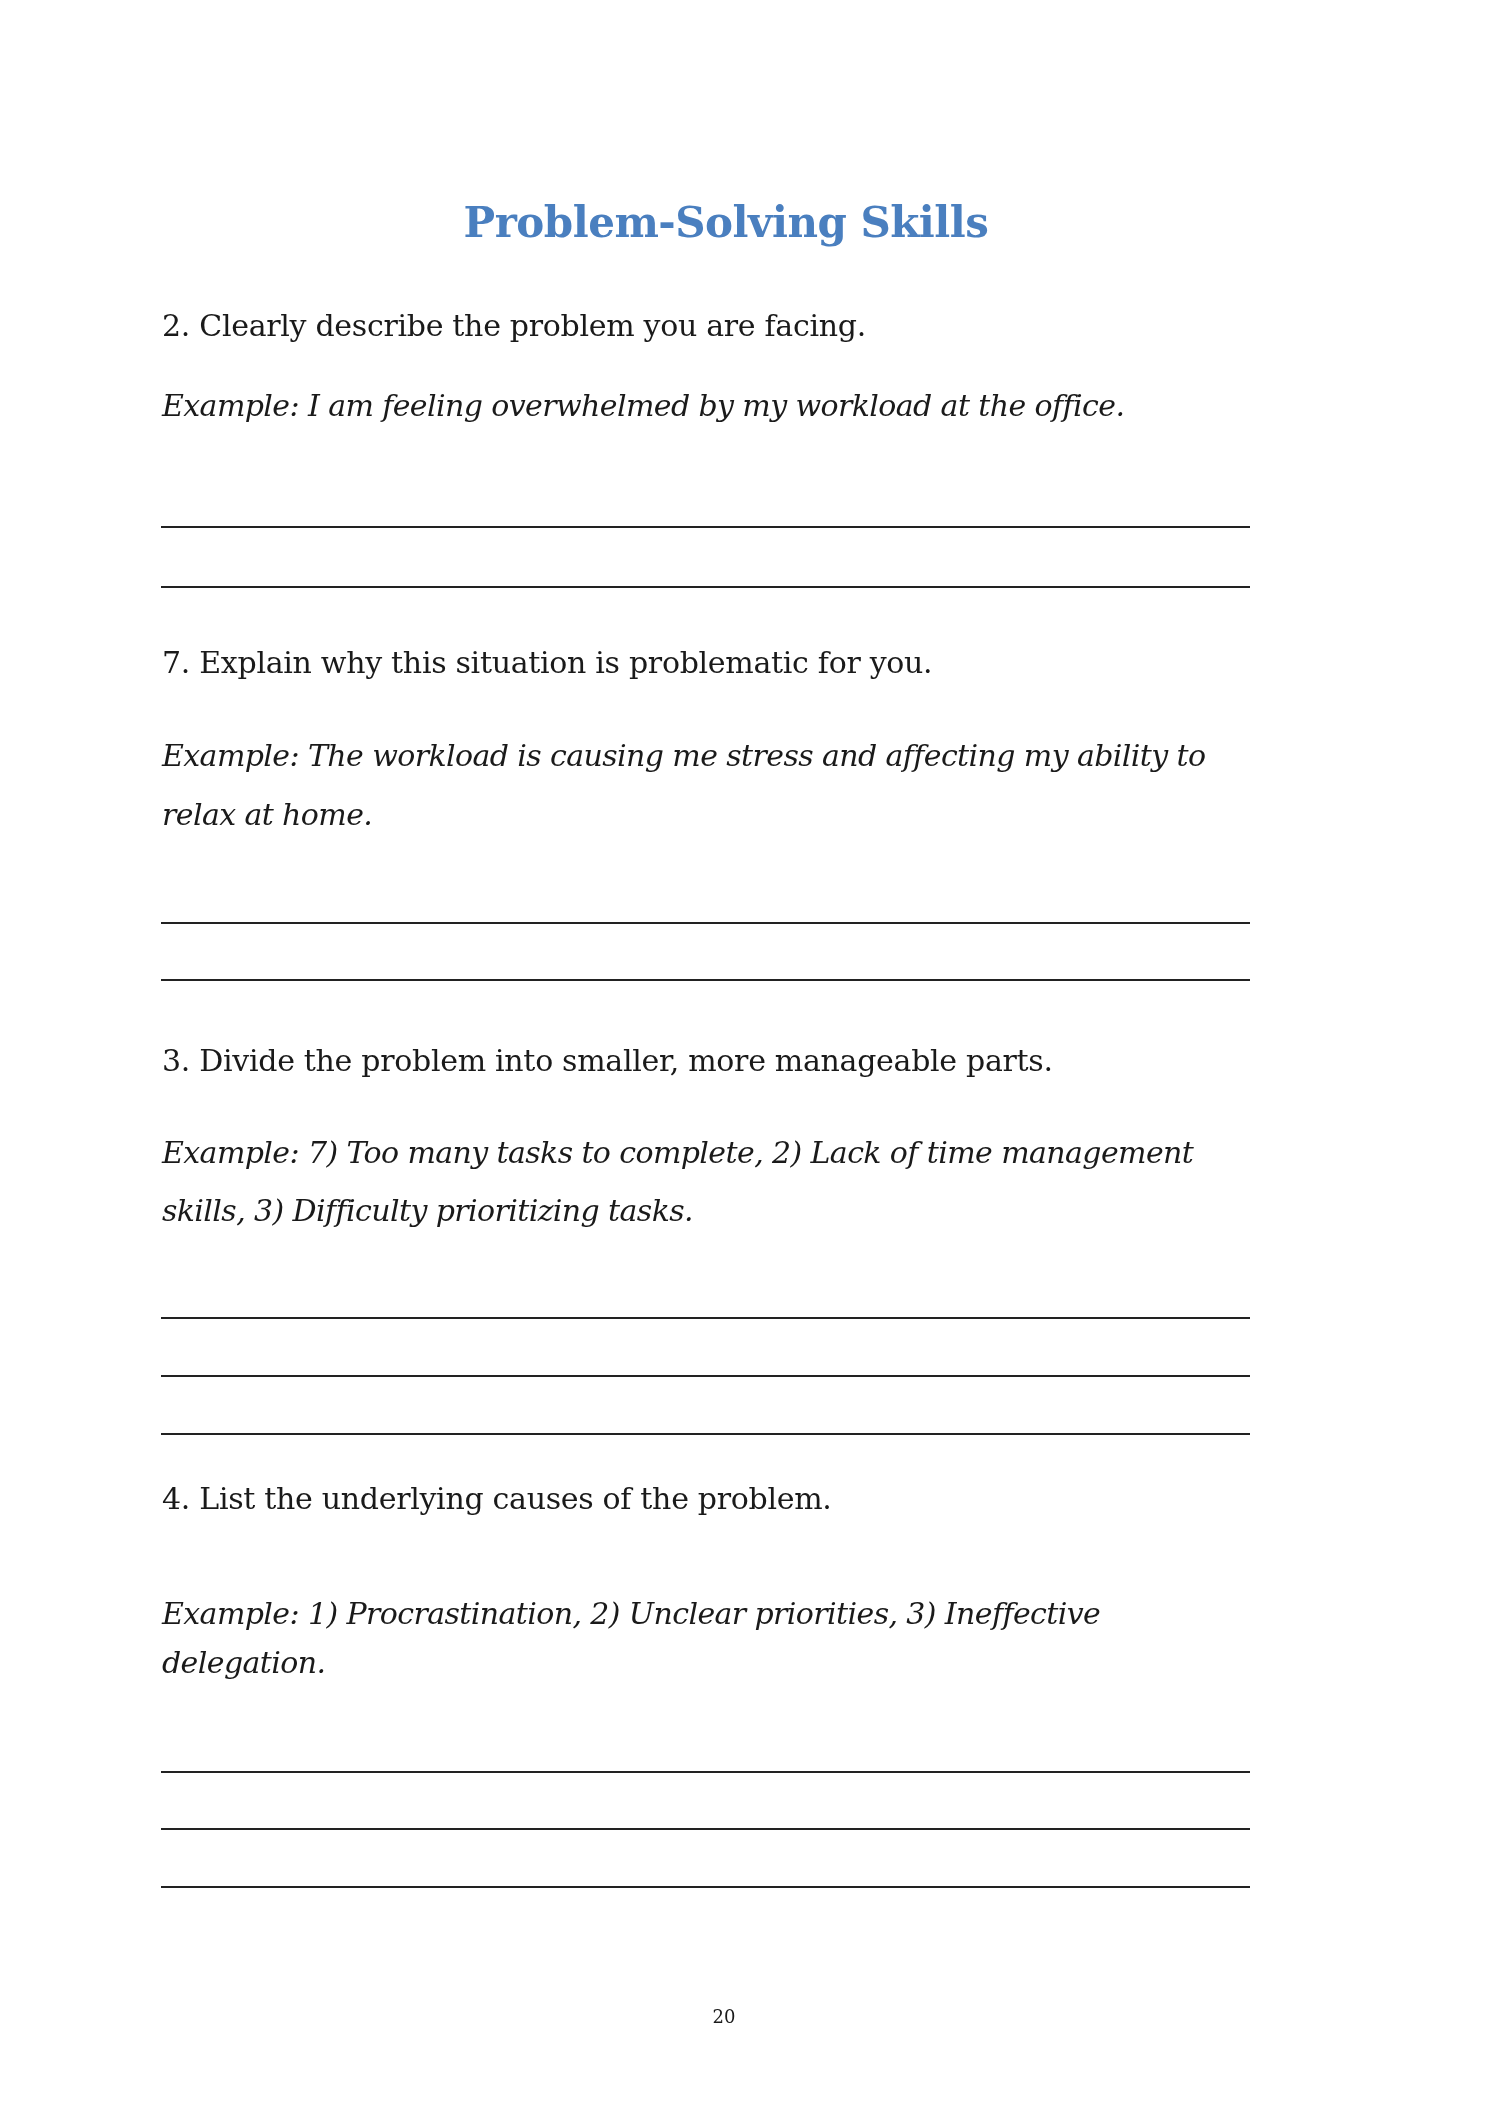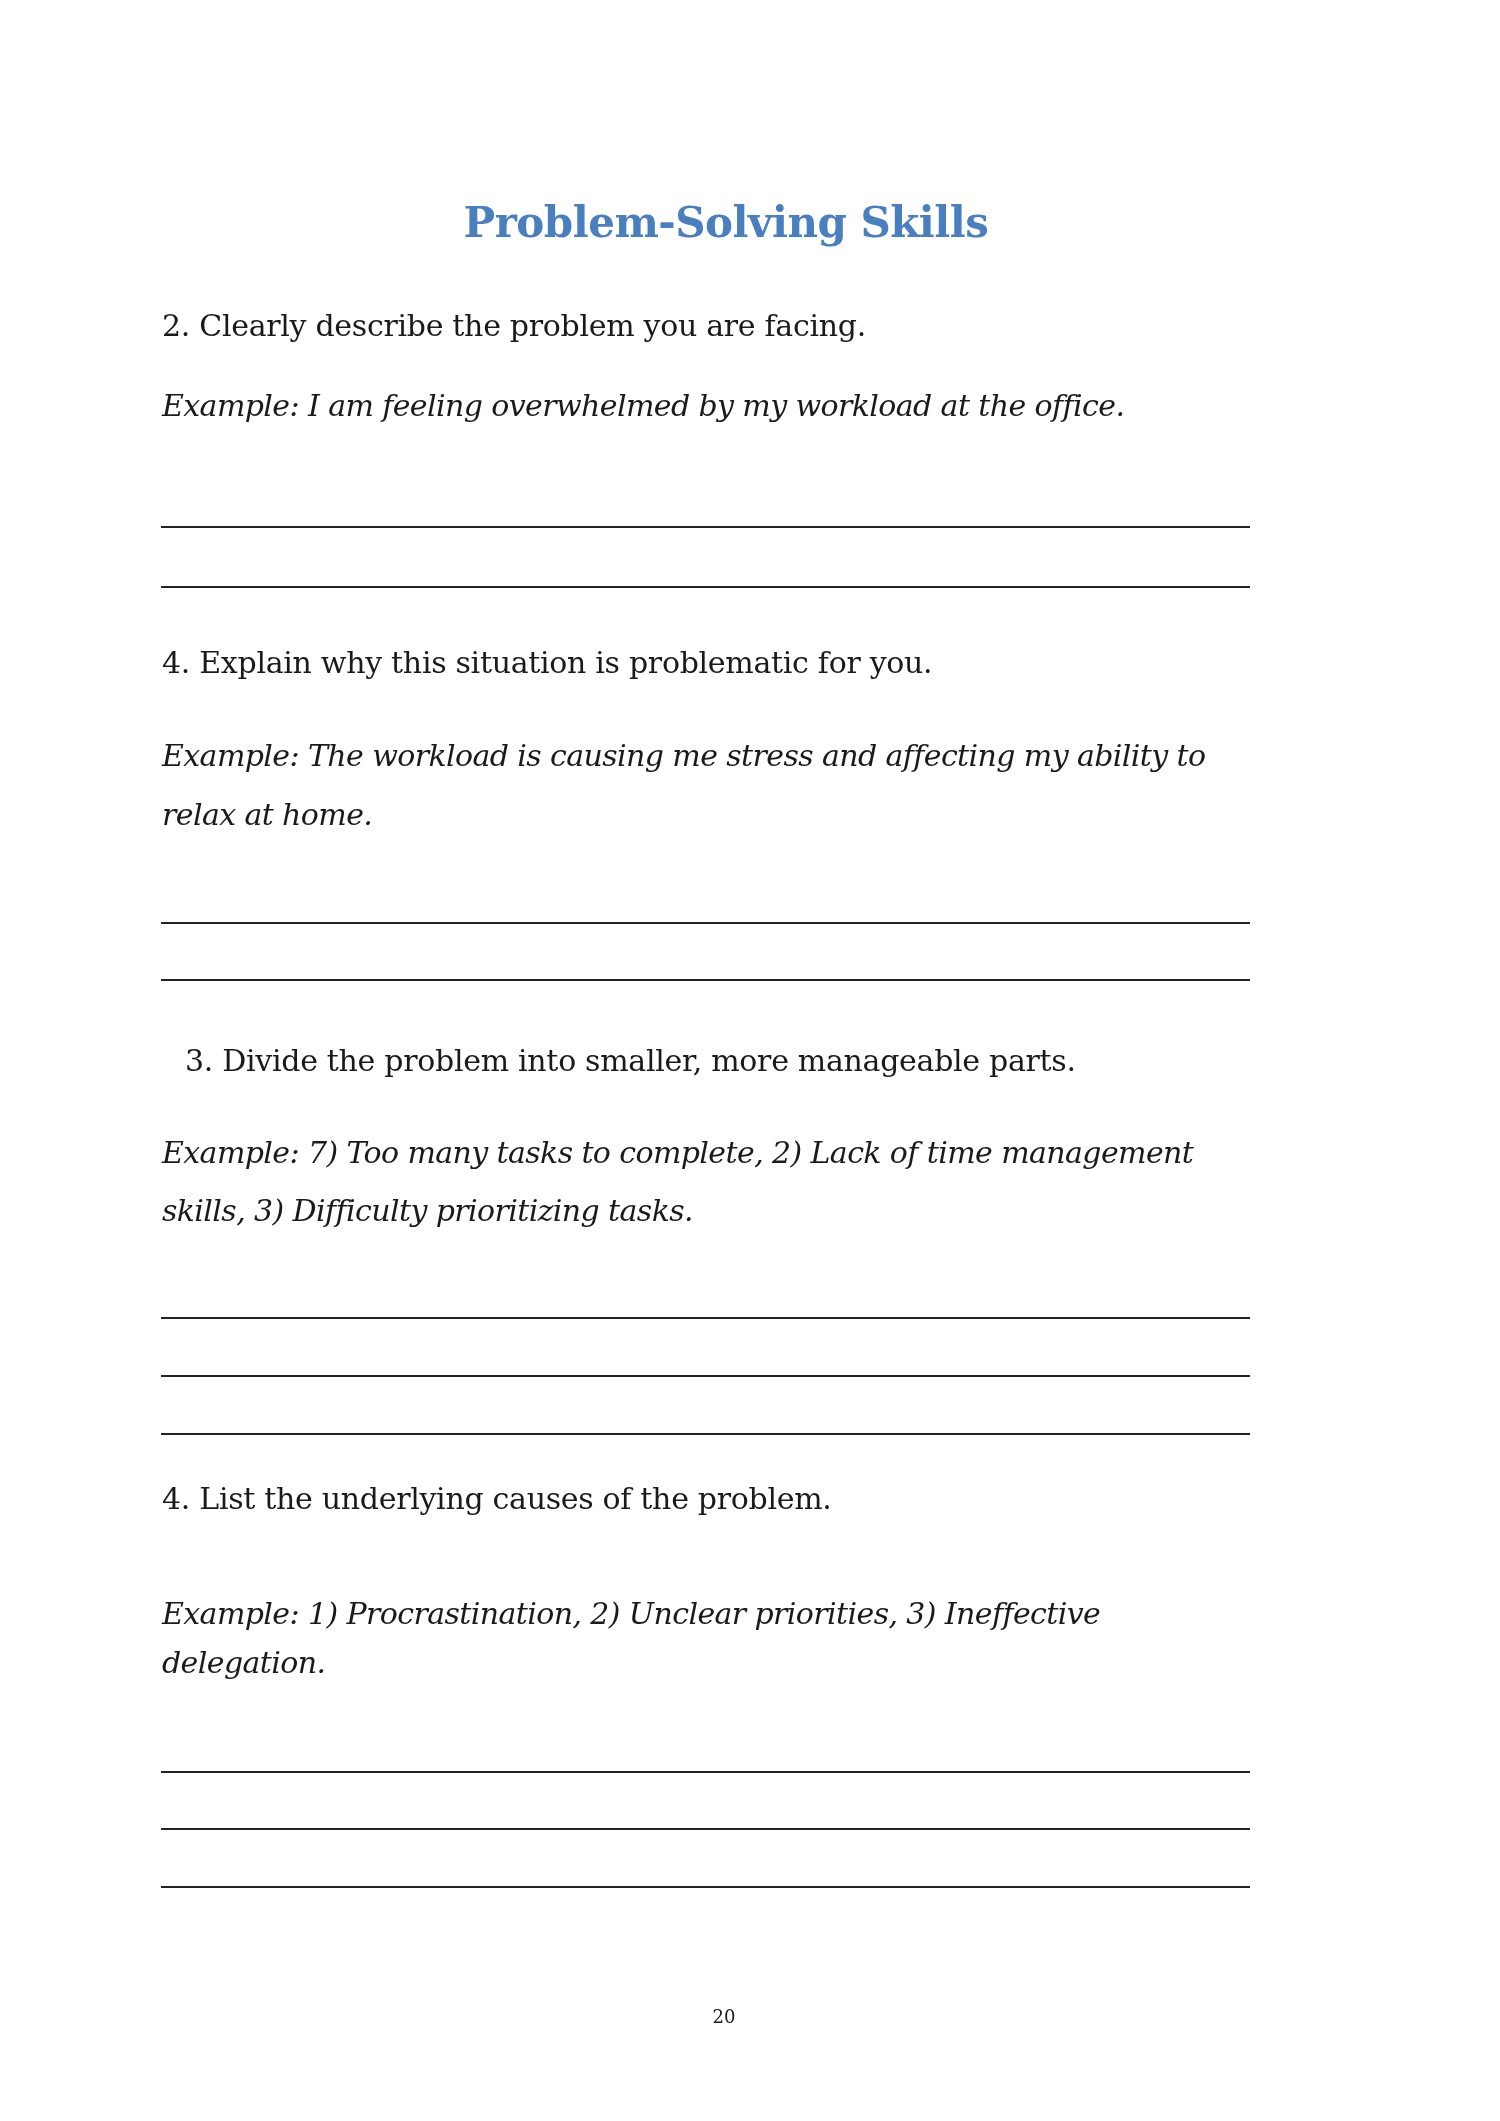--- a/index.html
+++ b/index.html
@@ -67,27 +67,27 @@
 </head>
 <body>
 
 <div class="page-title" style="color: rgb(74, 127, 191);">Problem-Solving Skills</div>
 
 <div class="q-text" style="top:308px;">2. Clearly describe the problem you are facing.</div>
 <div class="ex-line" style="top:388px;">Example: I am feeling overwhelmed by my workload at the office.</div>
 <div class="answer-line" style="top:526px;"></div>
 <div class="answer-line" style="top:586px;"></div>
 
-<div class="q-text" style="top:645px;">4. Explain why this situation is problematic for you.</div>
+<div class="q-text" style="top:645px;">7. Explain why this situation is problematic for you.</div>
 <div class="ex-line" style="top:738px;">Example: The workload is causing me stress and affecting my ability to</div>
 <div class="ex-line" style="top:797px;">relax at home.</div>
 <div class="answer-line" style="top:922px;"></div>
 <div class="answer-line" style="top:979px;"></div>
 
-<div class="q-text" style="top:1043px;margin-left:23px;">3. Divide the problem into smaller, more manageable parts.</div>
+<div class="q-text" style="top:1043px;">3. Divide the problem into smaller, more manageable parts.</div>
 <div class="ex-line" style="top:1135px;">Example: 7) Too many tasks to complete, 2) Lack of time management</div>
 <div class="ex-line" style="top:1193px;">skills, 3) Difficulty prioritizing tasks.</div>
 <div class="answer-line" style="top:1317px;"></div>
 <div class="answer-line" style="top:1375px;"></div>
 <div class="answer-line" style="top:1433px;"></div>
 
 <div class="q-text" style="top:1481px;">4. List the underlying causes of the problem.</div>
 <div class="ex-line" style="top:1588px;margin-top:8px;">Example: 1) Procrastination, 2) Unclear priorities, 3) Ineffective</div>
 <div class="ex-line" style="top:1645px;">delegation.</div>
 <div class="answer-line" style="top:1771px;"></div>

